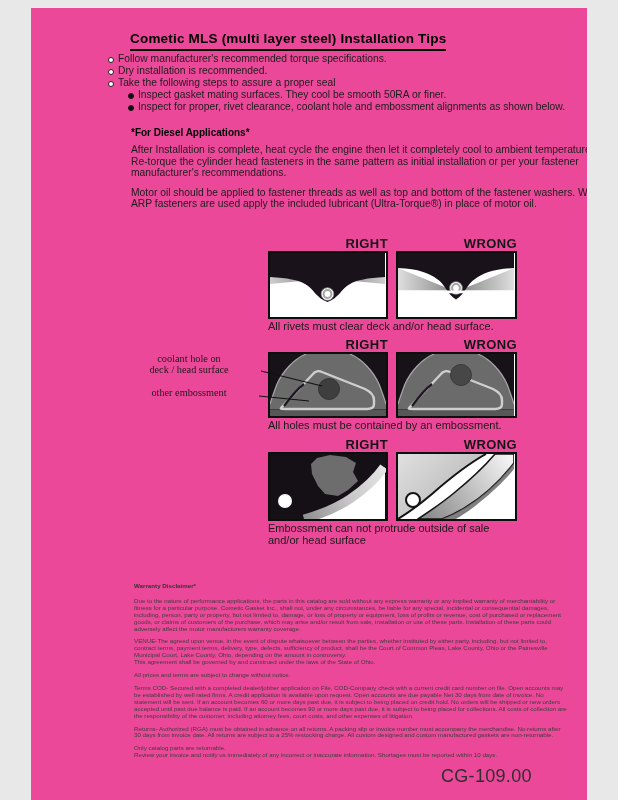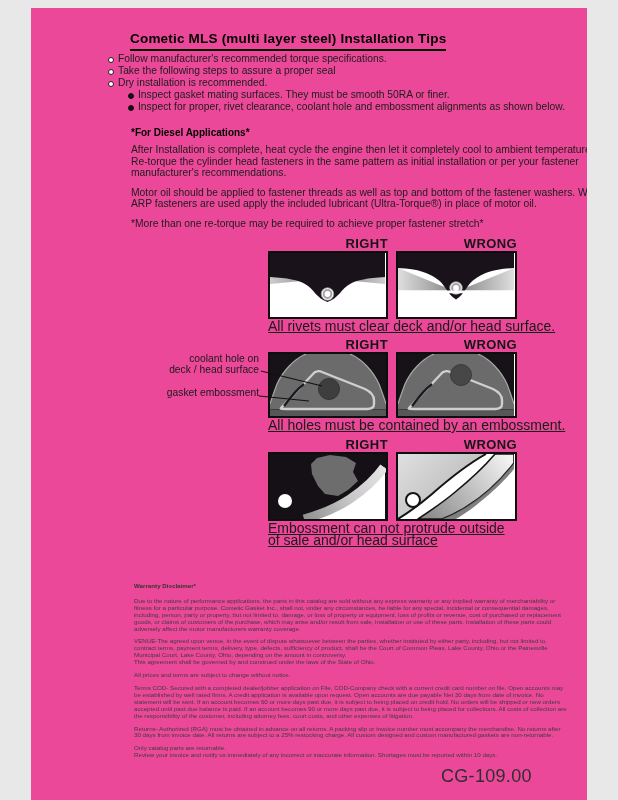--- a/index.html
+++ b/index.html
@@ -29,22 +29,22 @@
   .diesel .note{margin:0;}
   
   .dg-label{
     font-size:13px;font-weight:700;letter-spacing:.4px;color:#151515;
     text-align:right;height:14px;line-height:14px;
   }
   .panel{box-sizing:border-box;background:#fff;}
   .panel.b3{border:2.5px solid #0d0d0d;}
   .panel.b2{border:2px solid #0d0d0d;}
   .panel svg{display:block;}
-  .dg-caption{font-size:14px;line-height:11.5px;color:#1a1a1a;text-decoration:underline;}
-  .anno{font-size:10.3px;line-height:11.3px;text-align:right;color:#1a1a1a;}
+  .dg-caption{font-size:11px;line-height:11.5px;color:#1a1a1a;}
+  .anno{font-size:10.3px;line-height:11.3px;text-align:center;color:#1a1a1a;font-family:Liberation Serif, serif;}
   
   .disclaimer{left:103px;top:575px;width:433px;font-size:6.2px;line-height:6.9px;color:#3d3d3d;}
   .disclaimer .head{font-weight:700;margin:0 0 8px 0;color:#333;}
   .disclaimer p{margin:0 0 6px 0;}
   .disclaimer p.tight{margin:0;}
   .footer-code{left:410px;top:758px;font-size:18px;color:#2f2f2f;letter-spacing:.3px;}
 </style>
 </head>
 <body>
 
@@ -52,41 +52,40 @@
 
   <div class="abs doc-title">Cometic MLS (multi layer steel) Installation Tips</div>
 
   <div class="abs bullets">
     <div class="b-row">
       <span class="b-dot"></span>
       <span>Follow manufacturer's recommended torque specifications.</span>
     </div>
     <div class="b-row">
       <span class="b-dot"></span>
-      <span>Take the following steps to assure a proper seal</span>
+      <span>Dry installation is recommended.</span>
     </div>
     <div class="b-row">
       <span class="b-dot"></span>
-      <span>Dry installation is recommended.</span>
+      <span>Take the following steps to assure a proper seal</span>
     </div>
     <div class="b-row b-sub">
       <span class="b-dot filled"></span>
-      <span>Inspect gasket mating surfaces.  They must be smooth 50RA or finer.</span>
+      <span>Inspect gasket mating surfaces.  They cool be smooth 50RA or finer.</span>
     </div>
     <div class="b-row b-sub">
       <span class="b-dot filled"></span>
       <span>Inspect for proper, rivet clearance, coolant hole and embossment alignments as shown below.</span>
     </div>
   </div>
 
   <div class="abs diesel">
     <h2>*For Diesel Applications*</h2>
     <p>After Installation is complete, heat cycle the engine then let it completely cool to ambient temperature. Re-torque the cylinder head fasteners in the same pattern as initial installation or per your fastener manufacturer's recommendations.</p>
     <p>Motor oil should be applied to fastener threads as well as top and bottom of the fastener washers. When ARP fasteners are used apply the included lubricant (Ultra-Torque®) in place of motor oil.</p>
-    <p class="note">*More than one re-torque may be required to achieve proper fastener stretch*</p>
   </div>
 
   <div class="abs dg-label" style="left:237px;top:229px;width:120px;">RIGHT</div>
   <div class="abs dg-label" style="left:365px;top:229px;width:121px;">WRONG</div>
 
   <div class="abs panel b3" style="left:237px;top:243px;width:120px;height:68px;">
     <svg width="115" height="63" viewBox="0 0 115 63">
       <defs>
         <linearGradient id="w1l" x1="0" y1="0" x2="1" y2="0">
           <stop offset="0" stop-color="#cdcdcd"></stop>
@@ -131,21 +130,21 @@
   <div class="abs dg-caption" style="left:237px;top:313px;width:300px;">All rivets must clear deck and/or head surface.</div>
 
   <div class="abs dg-label" style="left:237px;top:330px;width:120px;">RIGHT</div>
   <div class="abs dg-label" style="left:365px;top:330px;width:121px;">WRONG</div>
 
   <div class="abs anno" style="left:88px;top:345px;width:140px;">
     <div>coolant hole on</div>
     <div>deck / head surface</div>
   </div>
   <div class="abs anno" style="left:88px;top:379px;width:140px;">
-    <div>gasket embossment</div>
+    <div>other embossment</div>
   </div>
 
   <div class="abs panel b2" style="left:237px;top:344px;width:120px;height:66px;">
     <svg width="116" height="62" viewBox="0 0 116 62">
       <rect width="116" height="62" fill="#6b6b6b"></rect>
       <rect x="0" y="55.5" width="116" height="6.5" fill="#575757"></rect>
       <rect x="0" y="55" width="116" height="1" fill="#3f3f3f"></rect>
       <path d="M0,0 L36,0 C24,5 13,17 7,30 C4,38 1.5,45 0,50 Z" fill="#161218"></path>
       <path d="M36,0 C24,5 13,17 7,30 C4,38 1.5,45 0,50" stroke="#a8a8a8" stroke-width="1.2" fill="none"></path>
       <path d="M116,0 L80,0 C92,5 103,17 109,30 C112,38 114.5,45 116,50 Z" fill="#161218"></path>

